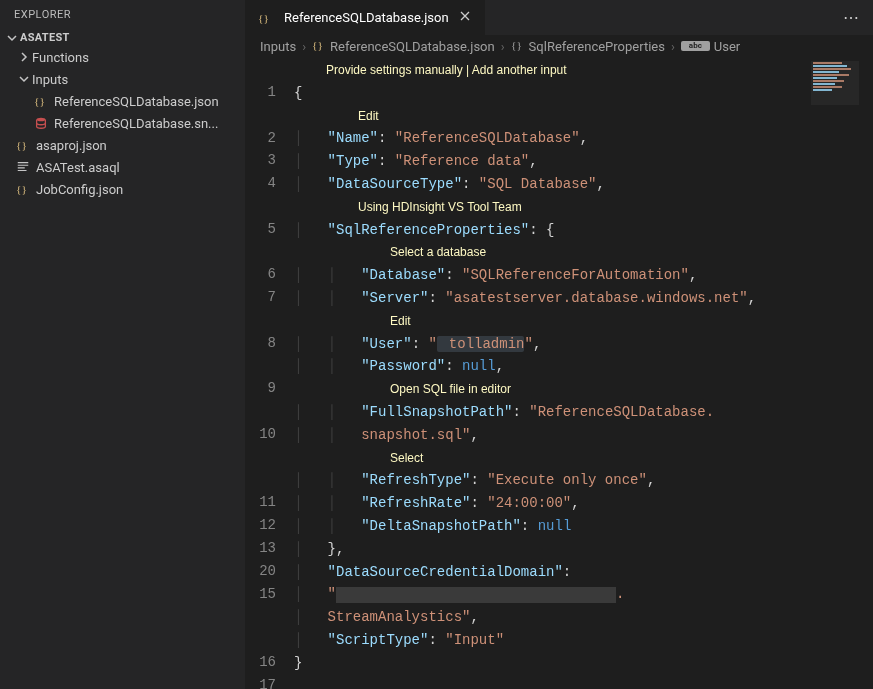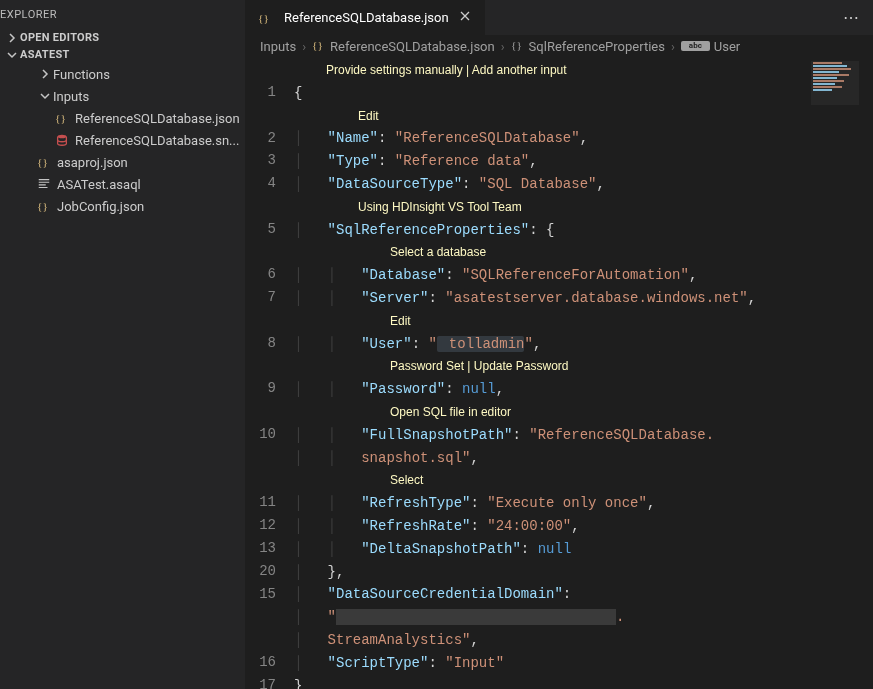--- a/index.html
+++ b/index.html
@@ -13,38 +13,37 @@
     display: flex;
   }
   .sidebar {
     width: 246px;
     background: #252526;
     border-right: 1px solid #1e1e1e;
     display: flex;
     flex-direction: column;
   }
   .sidebar-title {
-    padding: 8px 0;
+    padding: 8px 14px;
     font-size: 11px;
     letter-spacing: 0.5px;
     color: #bbbbbb;
   }
   .section-header {
     display: flex;
     align-items: center;
     padding: 2px 4px;
     font-size: 11px;
     font-weight: 700;
     color: #cccccc;
     cursor: pointer;
     letter-spacing: 0.3px;
   }
   .tree {
     font-size: 13px;
-    margin-left: 21px;
   }
   .tree-item {
     display: flex;
     align-items: center;
     padding: 2px 0 2px 0;
     height: 22px;
     cursor: pointer;
     white-space: nowrap;
     overflow: hidden;
     text-overflow: ellipsis;
@@ -168,28 +167,20 @@
     opacity: 0.8;
   }
   .minimap .mline { height:2px; margin:1px 2px;}
 </style>
 </head>
 <body>
 
 <div class="sidebar">
   <div class="sidebar-title">EXPLORER</div>
 
-  <div class="section-header">
-    <span class="chev">
-      <svg width="12" height="12" viewBox="0 0 12 12">
-          <path d="M4 2l4 4-4 4" stroke="#c5c5c5" stroke-width="1.5" fill="none"></path>
-        </svg>
-    </span>
-    <span>OPEN EDITORS</span>
-  </div>
 
   <div class="section-header">
     <span class="chev">
       <svg width="12" height="12" viewBox="0 0 12 12">
           <path d="M2 4l4 4 4-4" stroke="#c5c5c5" stroke-width="1.5" fill="none"></path>
         </svg>
     </span>
     <span>ASATEST</span>
   </div>
 
@@ -348,21 +339,20 @@
       <div class="line"><span class="guide">│   </span><span class="key">"Name"</span><span class="punc">: </span><span class="str">"ReferenceSQLDatabase"</span><span class="punc">,</span></div>
       <div class="line"><span class="guide">│   </span><span class="key">"Type"</span><span class="punc">: </span><span class="str">"Reference data"</span><span class="punc">,</span></div>
       <div class="line"><span class="guide">│   </span><span class="key">"DataSourceType"</span><span class="punc">: </span><span class="str">"SQL Database"</span><span class="punc">,</span></div>
       <div class="codelens" style="padding-left:64px">Using HDInsight VS Tool Team</div>
       <div class="line"><span class="guide">│   </span><span class="key">"SqlReferenceProperties"</span><span class="punc">: {</span></div>
       <div class="codelens" style="padding-left:96px">Select a database</div>
       <div class="line"><span class="guide">│   │   </span><span class="key">"Database"</span><span class="punc">: </span><span class="str">"SQLReferenceForAutomation"</span><span class="punc">,</span></div>
       <div class="line"><span class="guide">│   │   </span><span class="key">"Server"</span><span class="punc">: </span><span class="str">"asatestserver.database.windows.net"</span><span class="punc">,</span></div>
       <div class="codelens" style="padding-left:96px">Edit</div>
       <div class="line"><span class="guide">│   │   </span><span class="key">"User"</span><span class="punc">: </span><span class="str">"</span><span class="str sel">tolladmin</span><span class="str">"</span><span class="punc">,</span></div>
-      <div class="codelens" style="padding-left:96px">Password Set | Update Password</div>
       <div class="line"><span class="guide">│   │   </span><span class="key">"Password"</span><span class="punc">: </span><span class="null">null</span><span class="punc">,</span></div>
       <div class="codelens" style="padding-left:96px">Open SQL file in editor</div>
       <div class="line"><span class="guide">│   │   </span><span class="key">"FullSnapshotPath"</span><span class="punc">: </span><span class="str">"ReferenceSQLDatabase.</span></div>
       <div class="line"><span class="guide">│   │   </span><span class="str">snapshot.sql"</span><span class="punc">,</span></div>
       <div class="codelens" style="padding-left:96px">Select</div>
       <div class="line"><span class="guide">│   │   </span><span class="key">"RefreshType"</span><span class="punc">: </span><span class="str">"Execute only once"</span><span class="punc">,</span></div>
       <div class="line"><span class="guide">│   │   </span><span class="key">"RefreshRate"</span><span class="punc">: </span><span class="str">"24:00:00"</span><span class="punc">,</span></div>
       <div class="line"><span class="guide">│   │   </span><span class="key">"DeltaSnapshotPath"</span><span class="punc">: </span><span class="null">null</span></div>
       <div class="line"><span class="guide">│   </span><span class="punc">},</span></div>
       <div class="line"><span class="guide">│   </span><span class="key">"DataSourceCredentialDomain"</span><span class="punc">:</span></div>

